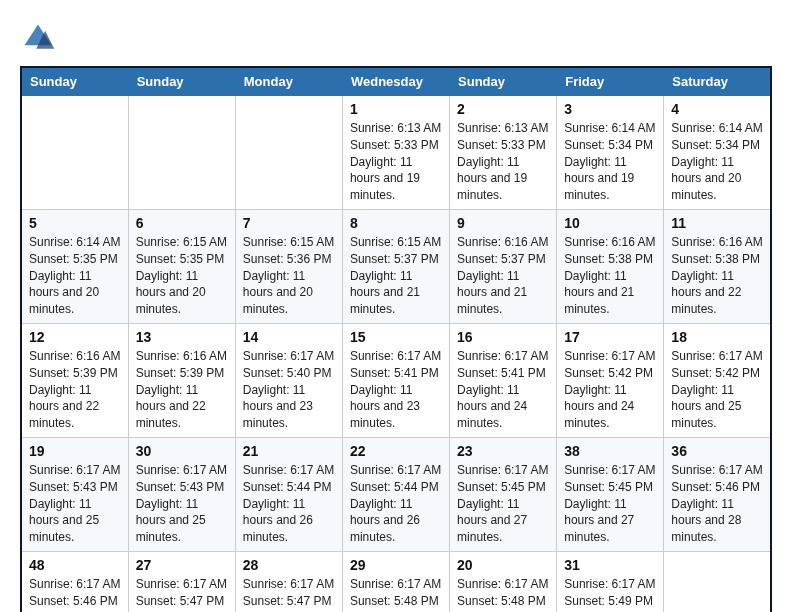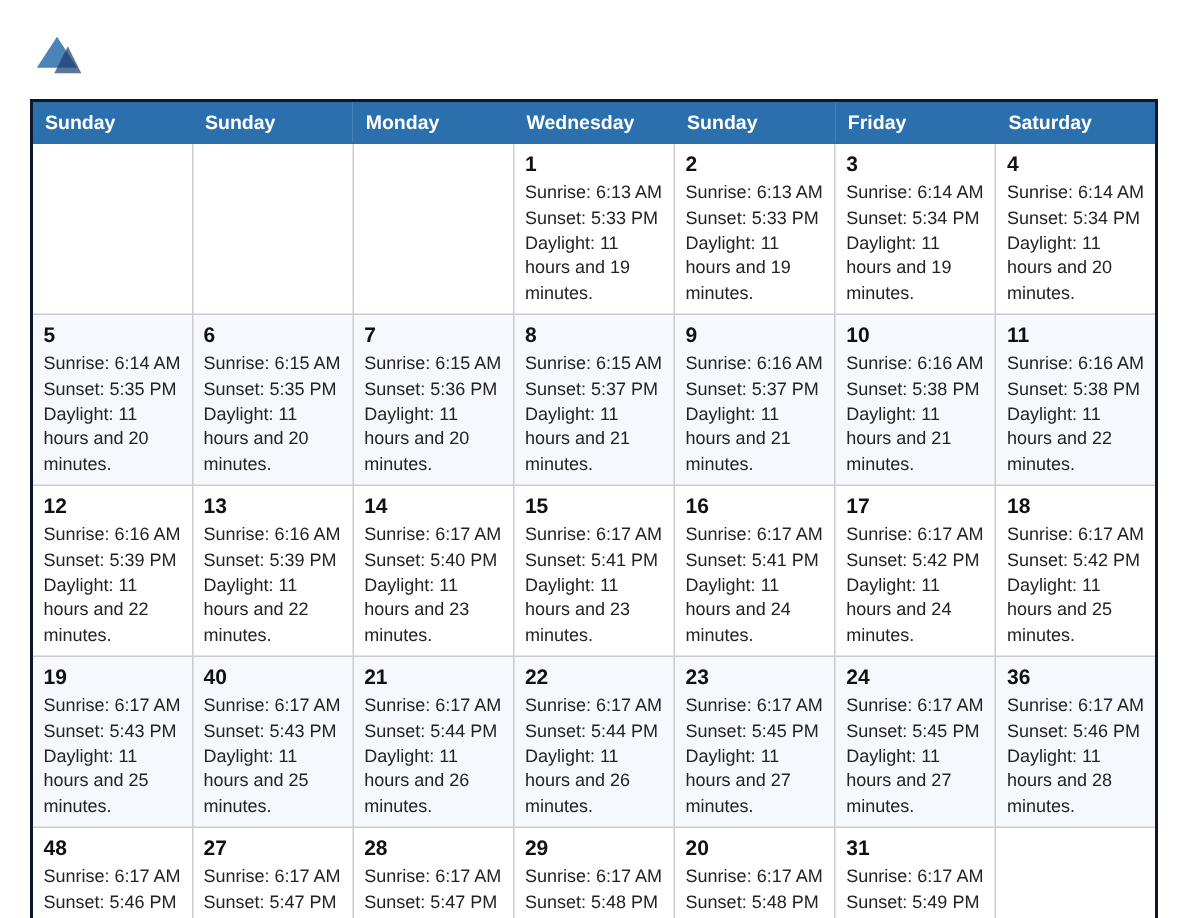--- a/index.html
+++ b/index.html
@@ -237,21 +237,21 @@
         </td>
       </tr>
       <tr>
         <td>
           <div class="day-number">19</div>
           <div class="day-info" style="white-space: pre-line;">Sunrise: 6:17 AM
 Sunset: 5:43 PM
 Daylight: 11 hours and 25 minutes.</div>
         </td>
         <td>
-          <div class="day-number">40</div>
+          <div class="day-number">30</div>
           <div class="day-info" style="white-space: pre-line;">Sunrise: 6:17 AM
 Sunset: 5:43 PM
 Daylight: 11 hours and 25 minutes.</div>
         </td>
         <td>
           <div class="day-number">21</div>
           <div class="day-info" style="white-space: pre-line;">Sunrise: 6:17 AM
 Sunset: 5:44 PM
 Daylight: 11 hours and 26 minutes.</div>
         </td>
@@ -261,21 +261,21 @@
 Sunset: 5:44 PM
 Daylight: 11 hours and 26 minutes.</div>
         </td>
         <td>
           <div class="day-number">23</div>
           <div class="day-info" style="white-space: pre-line;">Sunrise: 6:17 AM
 Sunset: 5:45 PM
 Daylight: 11 hours and 27 minutes.</div>
         </td>
         <td>
-          <div class="day-number">24</div>
+          <div class="day-number">38</div>
           <div class="day-info" style="white-space: pre-line;">Sunrise: 6:17 AM
 Sunset: 5:45 PM
 Daylight: 11 hours and 27 minutes.</div>
         </td>
         <td>
           <div class="day-number">36</div>
           <div class="day-info" style="white-space: pre-line;">Sunrise: 6:17 AM
 Sunset: 5:46 PM
 Daylight: 11 hours and 28 minutes.</div>
         </td>

